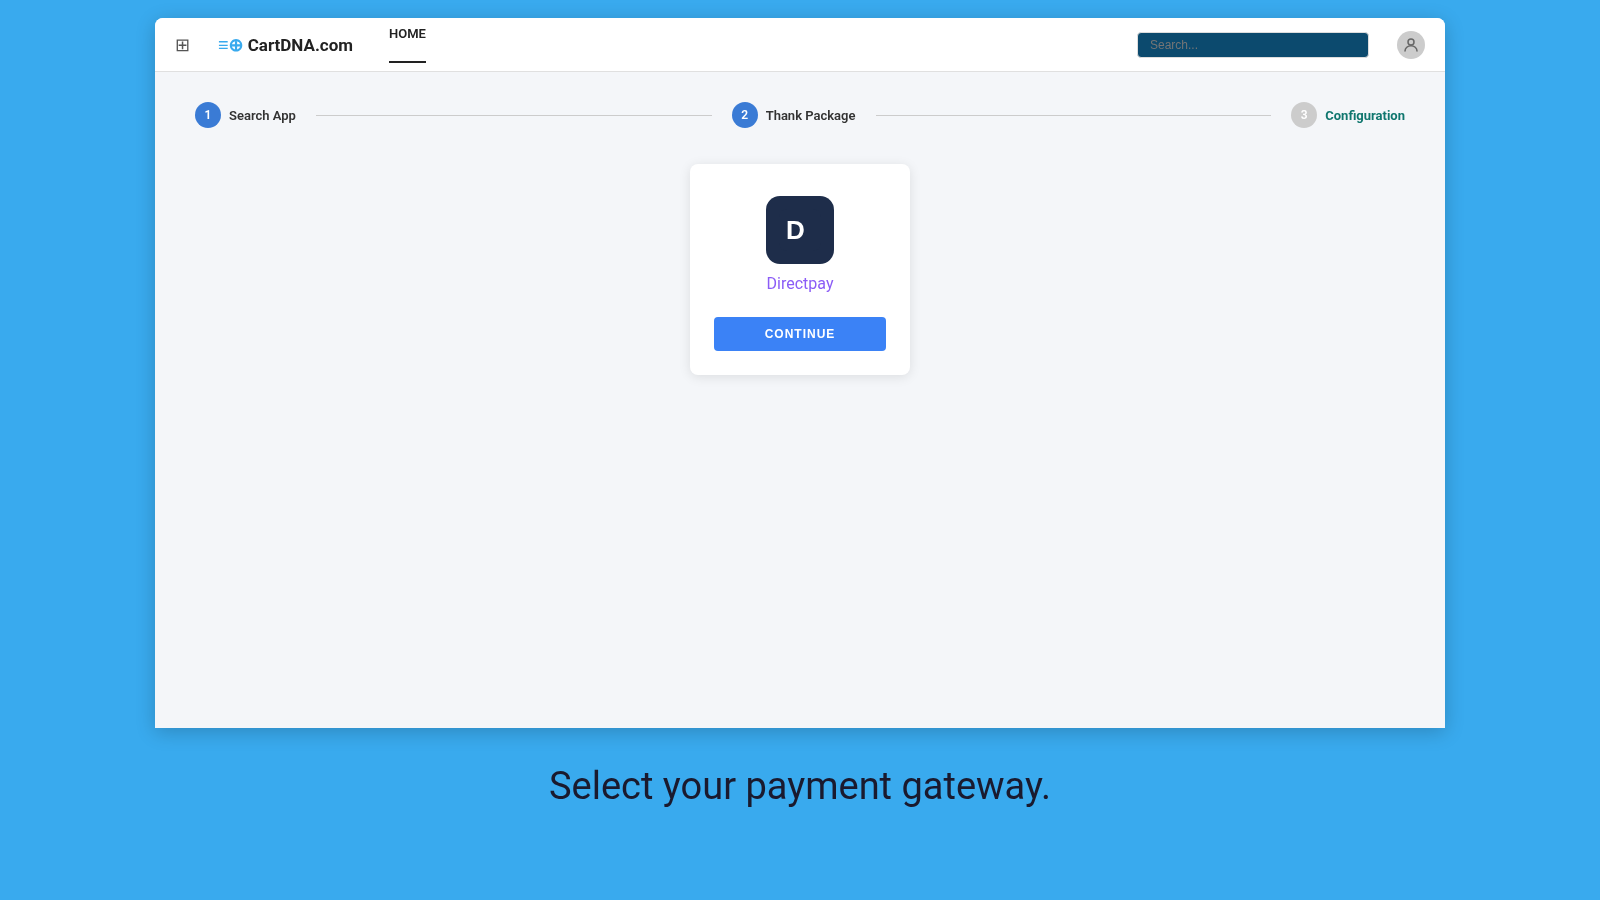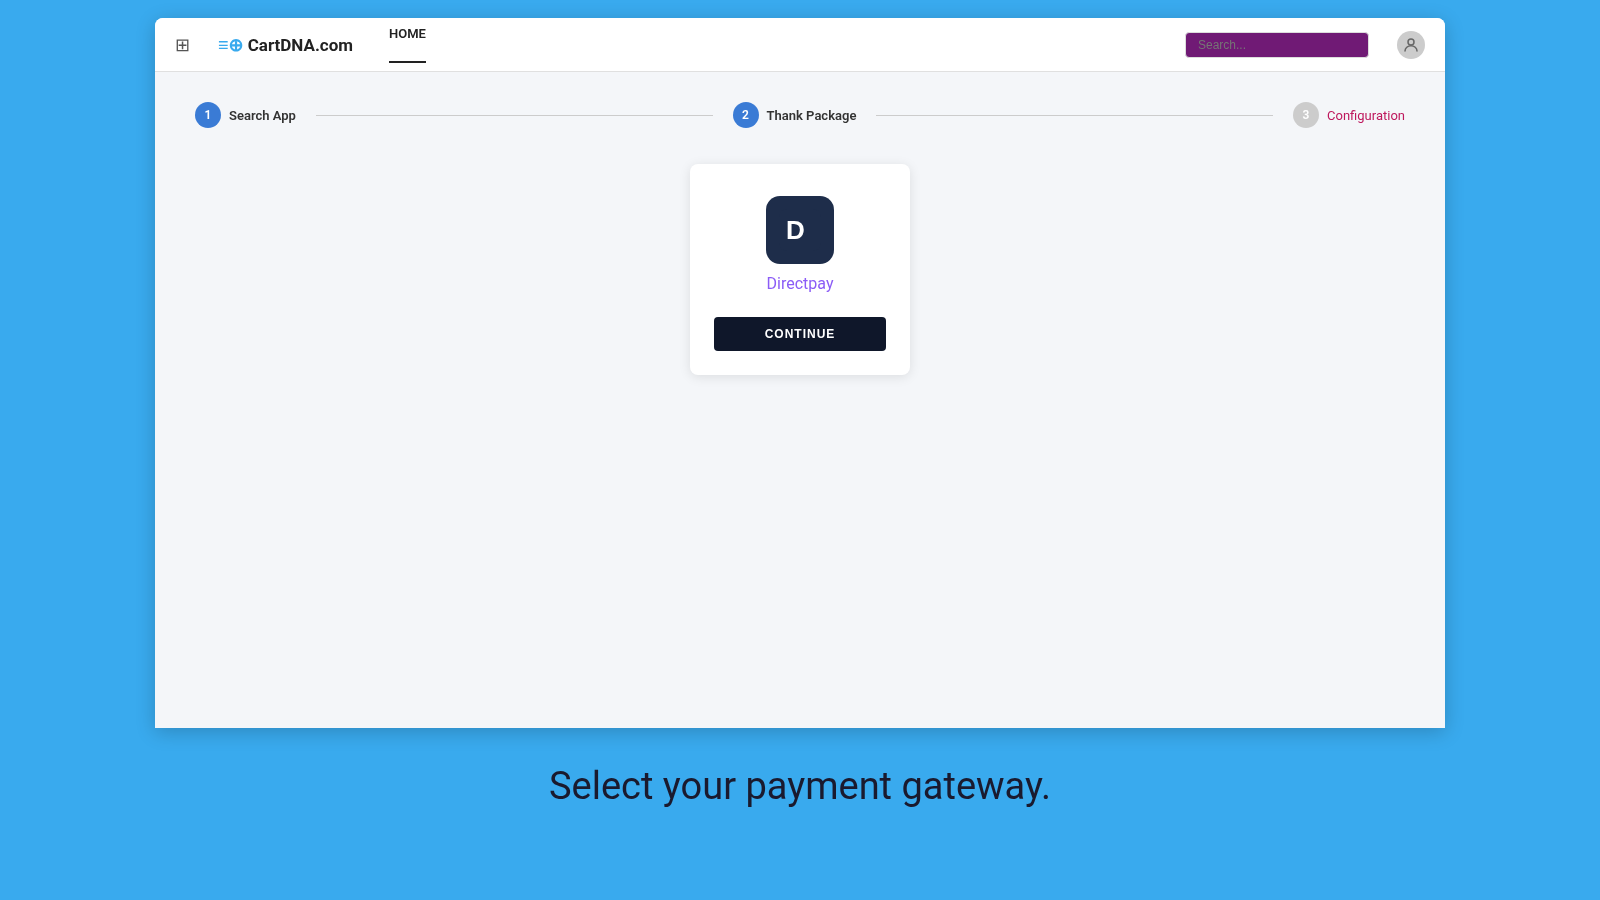--- a/index.html
+++ b/index.html
@@ -74,26 +74,26 @@
       color: #222;
       cursor: pointer;
       padding-bottom: 20px;
       border-bottom: 2px solid #222;
       text-decoration: none;
     }
 
     .nav-spacer { flex: 1; }
 
     .nav-search-bar {
-      background: #701a75;
+      background: #0c4a6e;
       border: 1px solid #ddd;
       border-radius: 4px;
       padding: 5px 12px;
       font-size: 12px;
-      width: 184px;
+      width: 232px;
       color: #999;
     }
 
     .nav-avatar {
       width: 28px;
       height: 28px;
       border-radius: 50%;
       background: #ccc;
       display: flex;
       align-items: center;
@@ -149,22 +149,22 @@
       color: #fff;
     }
 
     .step-label {
       font-size: 13px;
       font-weight: 600;
       color: #333;
     }
 
     .step-label.inactive {
-      color: #be185d;
-      font-weight: 400;
+      color: #0f766e;
+      font-weight: 700;
     }
 
     .step-connector {
       flex: 1;
       height: 1px;
       background: #ccc;
       margin: 0 20px;
       min-width: 180px;
     }
 
@@ -220,21 +220,21 @@
       height: 42px;
     }
 
     .app-name {
       font-size: 16px;
       font-weight: 400;
       color: #8b5cf6;
     }
 
     .continue-btn {
-      background: #0f172a;
+      background: #3b82f6;
       color: #fff;
       border: none;
       border-radius: 4px;
       padding: 10px 0;
       width: 100%;
       font-size: 12px;
       font-weight: 700;
       letter-spacing: 1px;
       cursor: pointer;
       text-transform: uppercase;

